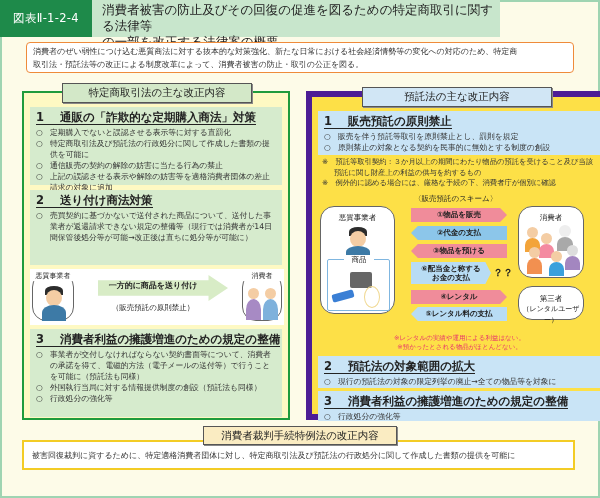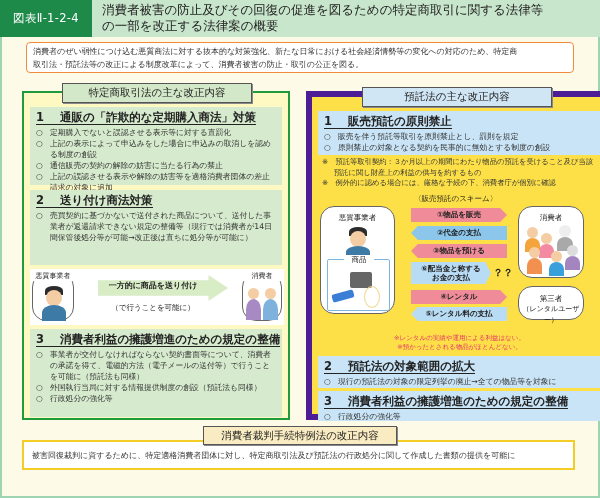--- a/index.html
+++ b/index.html
@@ -1,18 +1,18 @@
 <!DOCTYPE html>
 <html><head>
 <meta charset="utf-8">
 <style>
 *{box-sizing:border-box;margin:0;padding:0}
 body{width:600px;height:498px;background:#fff;font-family:"DejaVu Sans","Liberation Sans",sans-serif;overflow:hidden;position:relative;color:#222}
 .frame{position:absolute;left:0;top:0;width:600px;height:498px;background:#fdfbe8;border:2px solid #9fd4b2}
-.hdr{position:absolute;left:0;top:0;width:600px;height:37px;background:#c8e6cc;display:flex}
+.hdr{position:absolute;left:0;top:0;width:500px;height:37px;background:#c8e6cc;display:flex}
 .hdr-id{width:92px;height:37px;background:#1e8a4a;color:#fff;font-size:11.5px;display:flex;align-items:center;justify-content:center;letter-spacing:0.3px}
 .hdr-title{flex:1;padding:2px 6px 0 10px;font-size:12.5px;line-height:16px;color:#222}
 .intro{position:absolute;left:26px;top:42px;width:548px;height:31px;border:1.5px solid #ef8b3a;border-radius:4px;background:#fff;font-size:8px;line-height:13px;padding:2px 6px;color:#333}
 .panel-l{position:absolute;left:22px;top:91px;width:268px;height:329px;border:2px solid #1f9b3c;background:#fef9c3}
 .panel-r{position:absolute;left:306px;top:91px;width:307px;height:329px;border:6px solid #4c1d95;background:#fde047}
 .ptitle{position:absolute;top:-10px;height:20px;border:1.5px solid #555;font-size:10.5px;display:flex;align-items:center;justify-content:center;box-shadow:1px 1px 0 #888}
 .panel-l .ptitle{left:38px;width:190px;background:#d3e8c8}
 .panel-r .ptitle{left:50px;width:190px;background:#d1e6f5}
 .sec{position:absolute;left:6px;right:6px}
 .sec-g{background:#d6ebcd}
@@ -65,21 +65,21 @@
 
   <div class="sec sec-g" style="top:14px;height:78px">
     <div class="sh">
         <span class="u">
           <span class="n">1</span>
           <span>通販の「詐欺的な定期購入商法」対策</span>
         </span>
       </div>
     <div class="items">
       <div class="it">定期購入でないと誤認させる表示等に対する直罰化</div>
-      <div class="it">上記の表示によって申込みをした場合に申込みの取消しを認める制度の創設</div>
+      <div class="it">特定商取引法及び預託法の行政処分に関して作成した書類の提供を可能に</div>
       <div class="it">通信販売の契約の解除の妨害に当たる行為の禁止</div>
       <div class="it">上記の誤認させる表示や解除の妨害等を適格消費者団体の差止請求の対象に追加</div>
     </div>
   </div>
 
   <div class="sec sec-g" style="top:97px;height:75px">
     <div class="sh">
         <span class="u">
           <span class="n">2</span>
           <span>送り付け商法対策</span>
@@ -92,21 +92,21 @@
 
   <div class="diag1">
     <div class="pbox" style="left:2px;top:4px;width:42px;height:48px">
       <div class="lab">悪質事業者</div>
       <div class="hair" style="left:12px;top:12px;width:18px;height:9px"></div>
       <div class="head" style="left:13px;top:16px;width:16px;height:16px"></div>
       <div class="person" style="left:9px;top:31px;width:24px;height:16px;background:#3d7aa6"></div>
     </div>
     <div class="arrow-g"></div>
     <div class="arrtext" style="left:68px;top:11px;width:110px">一方的に商品を送り付け</div>
-    <div class="arrtext" style="left:68px;top:34px;width:110px;font-weight:normal;font-size:7.5px">（で行うことを可能に）</div>
+    <div class="arrtext" style="left:68px;top:34px;width:110px;font-weight:normal;font-size:7.5px">（販売預託の原則禁止）</div>
     <div class="pbox" style="left:212px;top:4px;width:40px;height:48px">
       <div class="lab">消費者</div>
       <div class="head" style="left:5px;top:14px;width:11px;height:11px"></div>
       <div class="person" style="left:3px;top:25px;width:15px;height:21px;background:#a78ac4"></div>
       <div class="head" style="left:22px;top:14px;width:11px;height:11px"></div>
       <div class="person" style="left:20px;top:25px;width:15px;height:21px;background:#7eb1dc"></div>
     </div>
   </div>
 
   <div class="sec sec-g" style="top:236px;height:88px">

